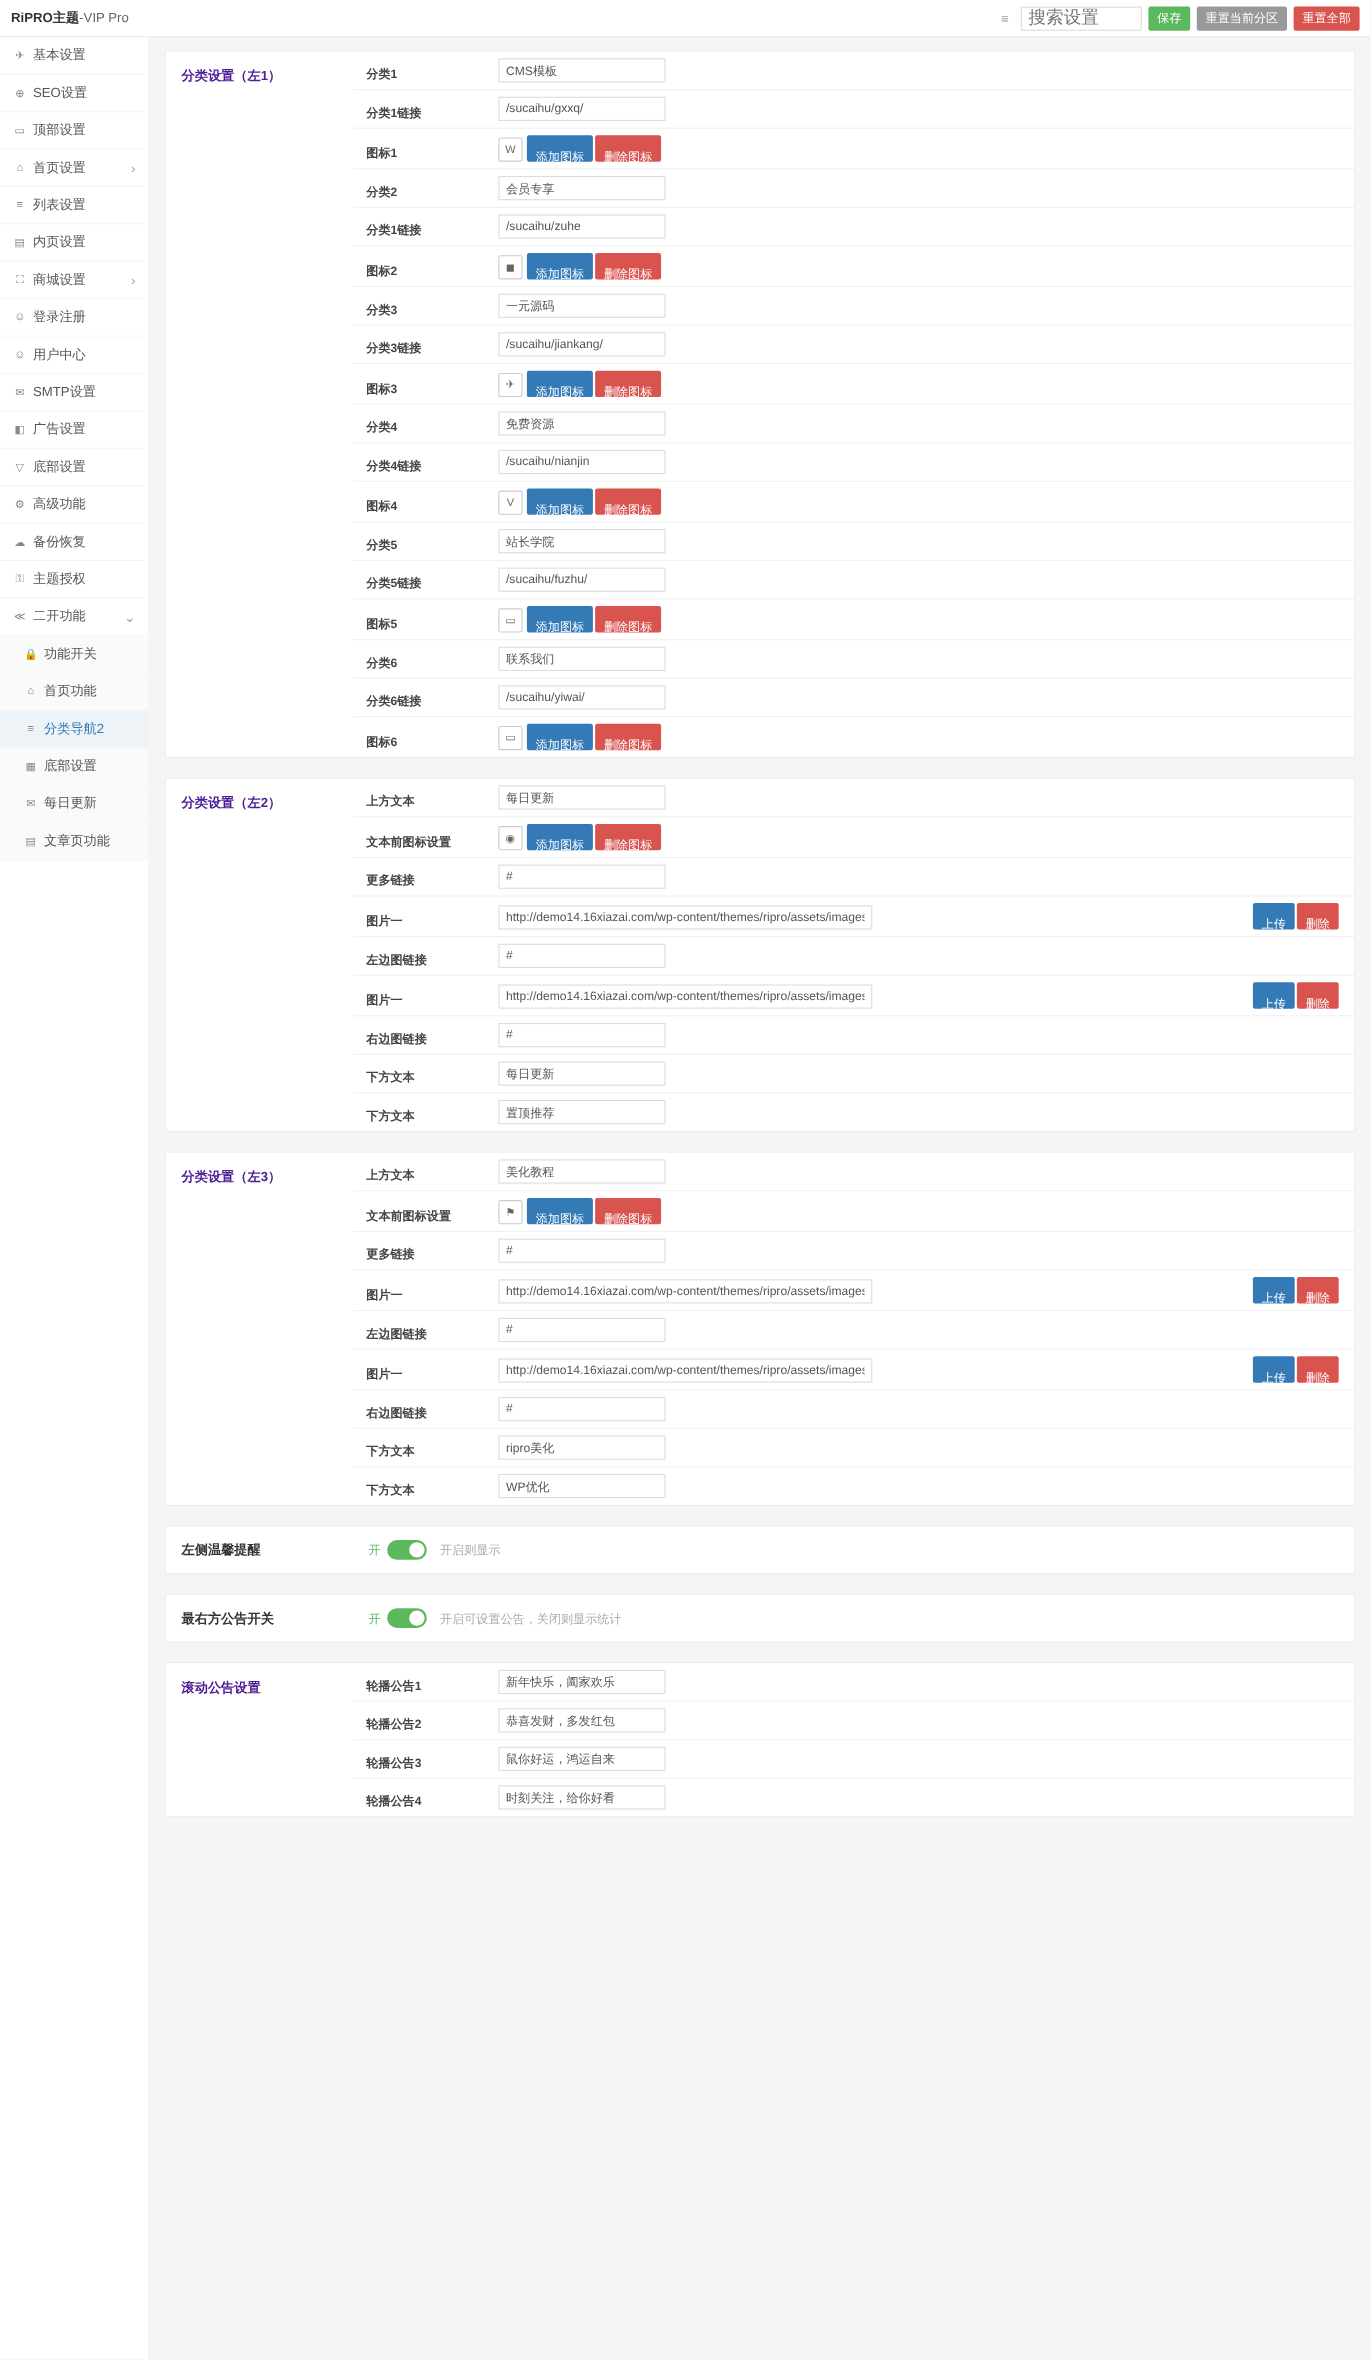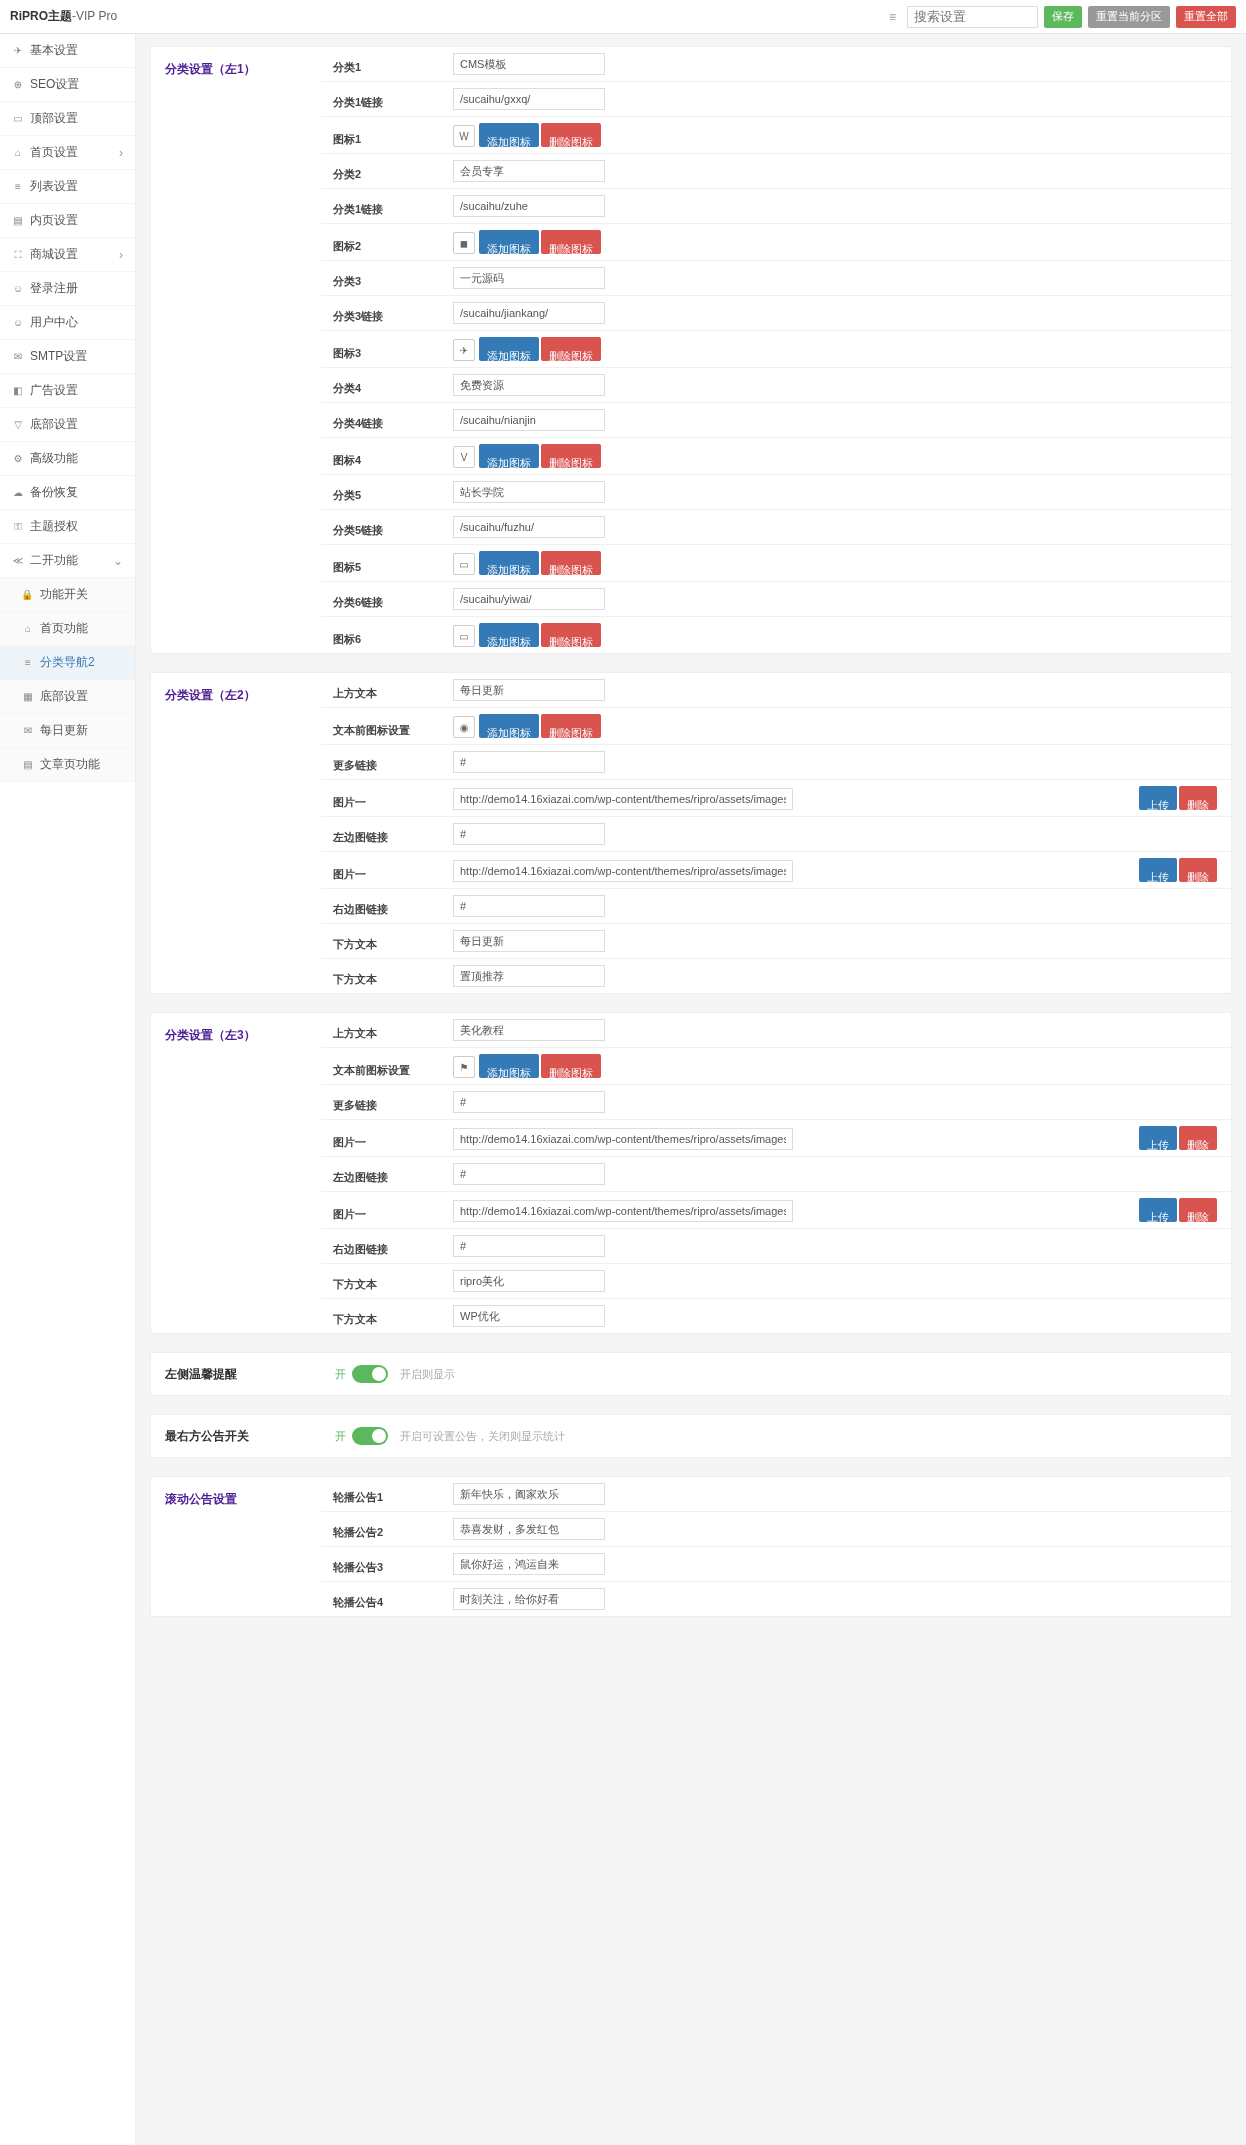--- a/index.html
+++ b/index.html
@@ -3,21 +3,21 @@
 <meta charset="utf-8">
 <style>
 html,body{margin:0;padding:0;font-family:"Microsoft YaHei",Arial,sans-serif;font-size:12px;color:#333;background:#f5f5f5}
 *{box-sizing:border-box}
 .top{height:34px;background:#fff;border-bottom:1px solid #e5e5e5;display:flex;align-items:center;padding:11px 10px}
 .brand{font-size:12px;color:#666}
 .brand b{color:#333}
 .top-r{margin-left:auto;display:flex;align-items:center;gap:6px}
 .tbtn{height:22px;padding:0 8px;border:none;border-radius:2px;color:#fff;font-size:11px;cursor:pointer}
 .bg{background:#5cb85c}.bo{background:#999}.br{background:#d9534f}.bp{background:#337ab7}
-.search{height:22px;width:131px;border:1px solid #ddd;padding:0 6px;font-size:13px}
+.search{height:22px;width:110px;border:1px solid #ddd;padding:0 6px;font-size:16px}
 .wrap{display:flex;min-height:calc(100vh - 34px)}
 .side{width:136px;background:#fff;border-right:1px solid #eee}
 .mi{display:flex;align-items:center;gap:6px;padding:8px 12px;color:#555;cursor:pointer;border-bottom:1px solid #f5f5f5}
 .mi.sub{padding-left:22px;background:#fafafa}
 .mi.act{background:#eef3f8;color:#337ab7}
 .mi .chev{margin-left:auto;color:#999}
 .ic{width:12px;height:12px;display:inline-flex;align-items:center;justify-content:center;color:#888;font-size:10px}
 .main{flex:1;padding:12px 14px}
 .tip{color:#666;margin:4px 0 14px}
 .panel{background:#fff;border:1px solid #eee;border-radius:2px;margin-bottom:18px}
@@ -223,20 +223,24 @@
               <div class="flab">分类5链接</div>
               <input class="fin" value="/sucaihu/fuzhu/" style="">
             </div>
             <div class="frow">
               <div class="flab">图标5</div>
               <span class="ibox">▭</span>
               <button class="sbtn bp">添加图标</button>
               <button class="sbtn br">删除图标</button>
             </div>
             <div class="frow">
+              <div class="flab">分类6</div>
+              <input class="fin" value="联系我们" style="">
+            </div>
+            <div class="frow">
               <div class="flab">分类6链接</div>
               <input class="fin" value="/sucaihu/yiwai/" style="">
             </div>
             <div class="frow">
               <div class="flab">图标6</div>
               <span class="ibox">▭</span>
               <button class="sbtn bp">添加图标</button>
               <button class="sbtn br">删除图标</button>
             </div>
           </div>

